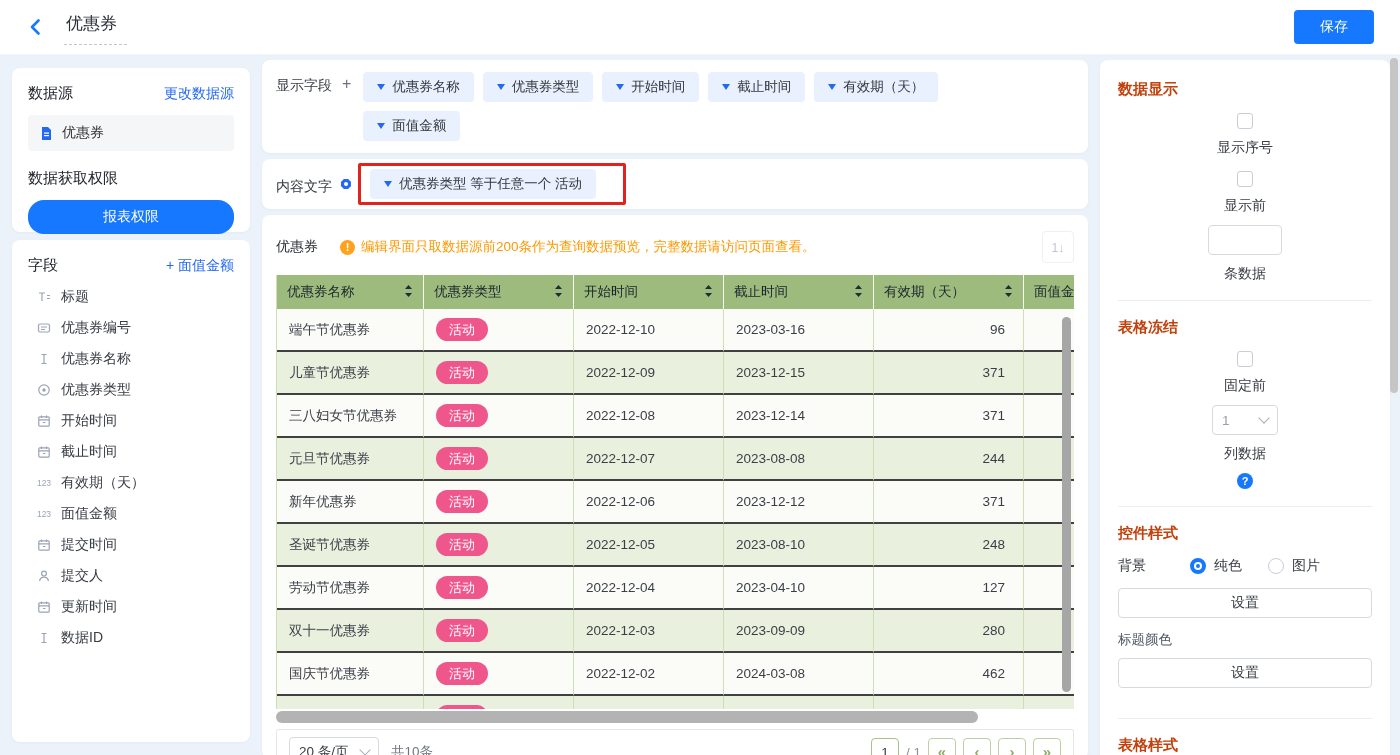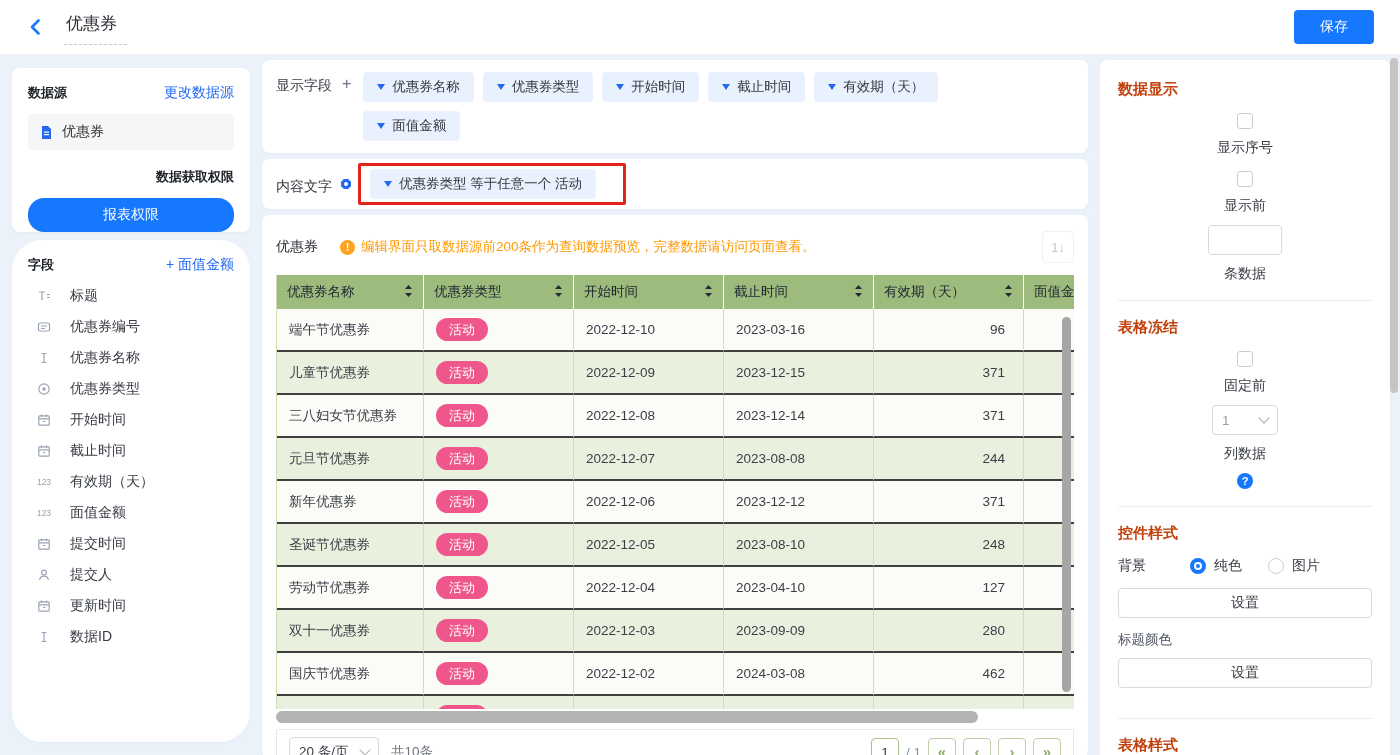--- a/index.html
+++ b/index.html
@@ -22,30 +22,30 @@
   .left-col  { position:absolute; left:12px;  top:68px;  width:238px; }
   .mid-col   { position:absolute; left:262px; top:60px;  width:826px; }
   .right-col { position:absolute; left:1100px; top:60px; width:290px; height:695px;
     background:#fff; border-radius:8px 8px 0 0; padding:20px 18px; overflow:hidden;
     box-shadow:0 1px 3px rgba(30,60,110,.04); }
   .card { background:#fff; border-radius:8px; box-shadow:0 1px 3px rgba(30,60,110,.04); }
 
   
   .card-src { padding:16px; height:164px; margin-bottom:8px; }
   .row-between { display:flex; align-items:center; justify-content:space-between; }
-  .h1 { font-size:13px; font-weight:bold; color:#20242b;text-align:right; }
+  .h1 { font-size:15px; font-weight:normal; color:#20242b; }
   .link { color:#2468f2; font-size:14px; cursor:pointer; text-decoration:none; }
   .src-item { margin-top:12px; background:#f4f6f8; border-radius:4px; height:36px;
     display:flex; align-items:center; padding:0 10px; gap:8px; cursor:pointer; }
   .perm-head { margin-top:18px; }
   .perm-btn { margin-top:12px; width:100%; height:34px; background:#1677ff; color:#fff;
     border:none; border-radius:16px; font-size:14px; cursor:pointer; }
-  .card-fields { padding:16px; height:502px;border-radius:30px; }
+  .card-fields { padding:16px; height:502px; }
   .field-list { margin-top:6px; }
-  .field-item { display:flex; align-items:center; gap:18px; height:31px; padding-left:8px;
+  .field-item { display:flex; align-items:center; gap:9px; height:31px; padding-left:8px;
     color:#383c44; font-size:14px; cursor:grab; }
   .f-icon { width:16px; height:16px; display:flex; align-items:center; justify-content:center;
     color:#9aa3b5; font-size:9px; flex:none; }
 
   
   .card-chips { min-height:67px; margin-bottom:6px; padding:12px 14px; display:flex; gap:10px; }
   .chips-label { color:#383c44; padding-top:5px; white-space:nowrap; }
   .add-plus { color:#6b7280; font-size:16px; padding-top:3px; cursor:pointer; }
   .chips-wrap { display:flex; flex-wrap:wrap; gap:9px; width:620px; margin-left:2px; }
   .chip { background:#e8f1fd; border-radius:4px; padding:6px 14px; font-size:13.5px;

